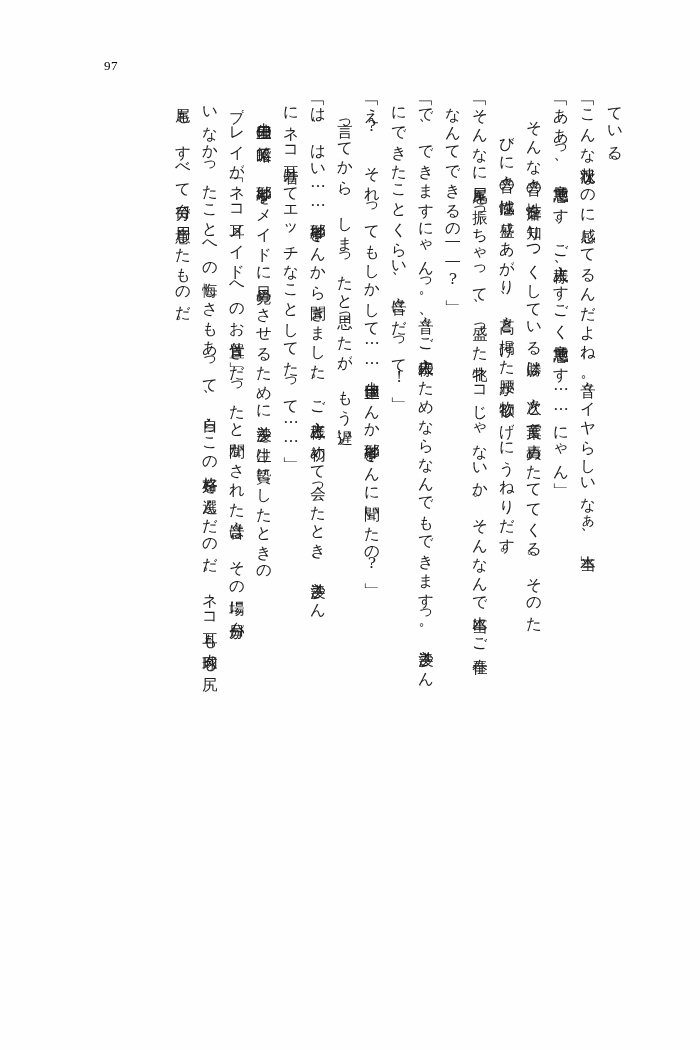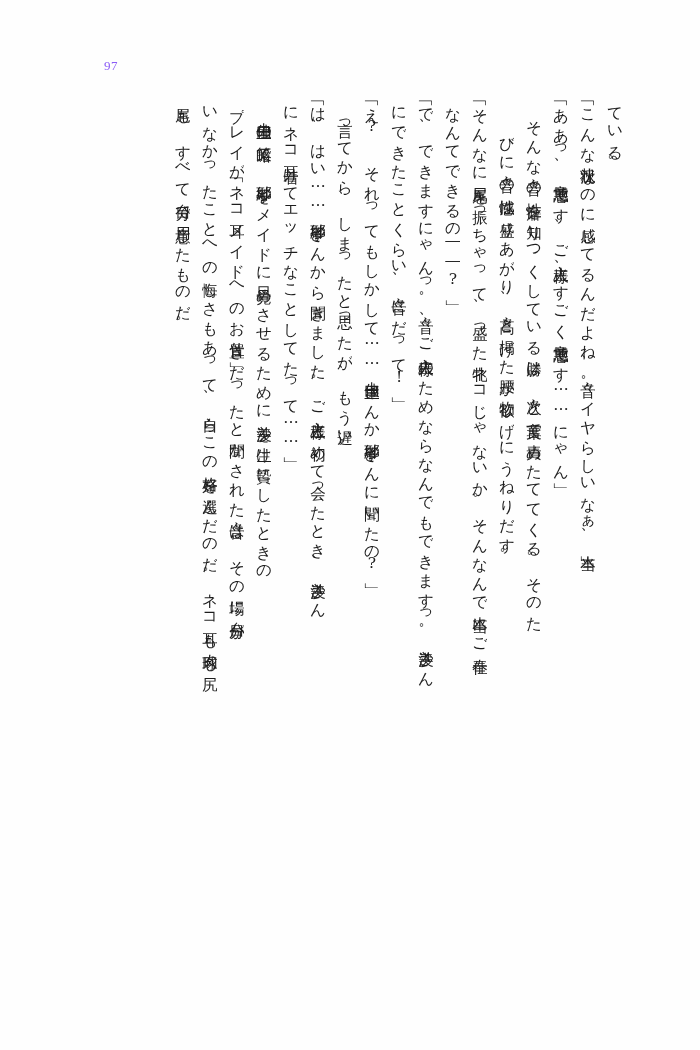--- a/index.html
+++ b/index.html
@@ -25,21 +25,21 @@
     background: #fefefe;
   }
 
   
   .page-number {
     position: absolute;
     left: 104px;
     top: 58px;
     font-size: 13px;
     letter-spacing: 0.5px;
-    color: #8b5cf6;
+    color: #000000;
     font-family: "Liberation Serif", "DejaVu Serif", serif;
   }
 
   
   .text-block {
     position: absolute;
     right: 78px;
     top: 96px;
     height: 880px;
     width: 560px;

